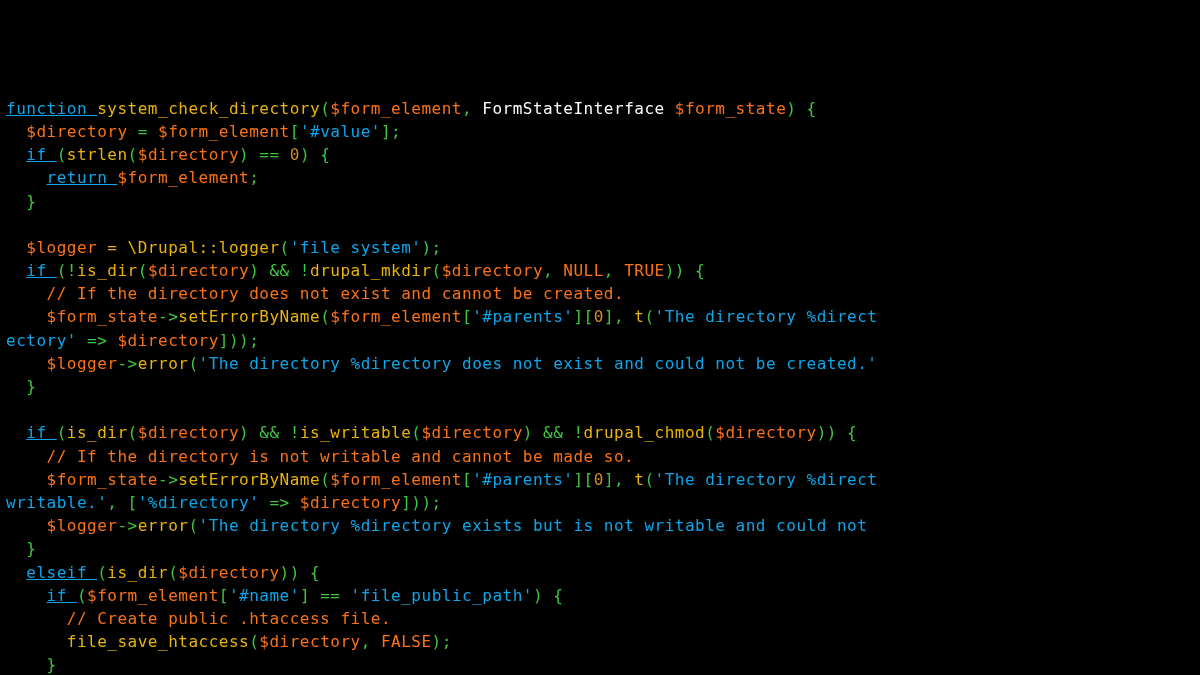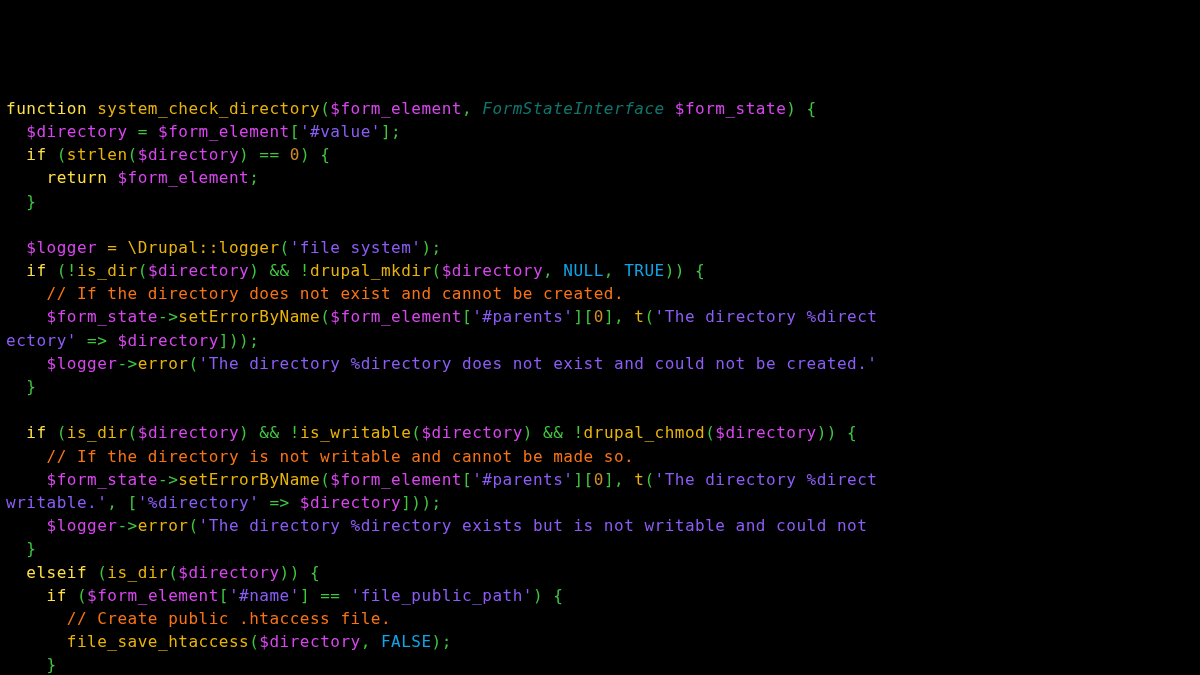--- a/index.html
+++ b/index.html
@@ -8,29 +8,29 @@
     font-family: "Menlo", "Monaco", "Consolas", monospace;
     font-size: 16px;
     line-height: 1.45;
     white-space: pre;
     overflow: hidden;
     width: 1200px;
     height: 675px;
     padding: 4px 6px;
     letter-spacing: 0.5px;
   }
-  .t-key   { color: #fde047; }   
+  .t-key   { color: #0ea5e9; text-decoration: underline; }   
   .t-name  { color: #eab308; }   
-  .t-var   { color: #d946ef; }   
-  .t-type  { color: #0f766e; font-style: italic; }   
+  .t-var   { color: #f97316; }   
+  .t-type  { color: #ffffff; }   
   .t-punc  { color: #3fc63f; }   
   .t-op    { color: #3fc63f; }   
-  .t-str   { color: #8b5cf6; }   
+  .t-str   { color: #0ea5e9; }   
   .t-num   { color: #d08a2a; }   
-  .t-const { color: #0ea5e9; }   
+  .t-const { color: #f97316; }   
   .t-cmt   { color: #f97316; }   
   .line { display: block; }
 </style>
 </head>
 <body>
 
 
 
 <div><span class="line"><span class="t-key">function </span><span class="t-name">system_check_directory</span><span class="t-punc">(</span><span class="t-var">$form_element</span><span class="t-punc">, </span><span class="t-type">FormStateInterface </span><span class="t-var">$form_state</span><span class="t-punc">) {</span></span><span class="line"><span class="t-punc">  </span><span class="t-var">$directory</span><span class="t-op"> = </span><span class="t-var">$form_element</span><span class="t-punc">[</span><span class="t-str">'#value'</span><span class="t-punc">];</span></span><span class="line"><span class="t-punc">  </span><span class="t-key">if </span><span class="t-punc">(</span><span class="t-name">strlen</span><span class="t-punc">(</span><span class="t-var">$directory</span><span class="t-op">) == </span><span class="t-num">0</span><span class="t-punc">) {</span></span><span class="line"><span class="t-punc">    </span><span class="t-key">return </span><span class="t-var">$form_element</span><span class="t-punc">;</span></span><span class="line"><span class="t-punc">  }</span></span><span class="line"><span> </span></span><span class="line"><span class="t-punc">  </span><span class="t-var">$logger</span><span class="t-name"> = \Drupal::</span><span class="t-name">logger</span><span class="t-punc">(</span><span class="t-str">'file system'</span><span class="t-punc">);</span></span><span class="line"><span class="t-punc">  </span><span class="t-key">if </span><span class="t-punc">(!</span><span class="t-name">is_dir</span><span class="t-punc">(</span><span class="t-var">$directory</span><span class="t-op">) &amp;&amp; !</span><span class="t-name">drupal_mkdir</span><span class="t-punc">(</span><span class="t-var">$directory</span><span class="t-punc">, </span><span class="t-const">NULL</span><span class="t-punc">, </span><span class="t-const">TRUE</span><span class="t-punc">)) {</span></span><span class="line"><span class="t-punc">    </span><span class="t-cmt">// If the directory does not exist and cannot be created.</span></span><span class="line"><span class="t-punc">    </span><span class="t-var">$form_state</span><span class="t-op">-&gt;</span><span class="t-name">setErrorByName</span><span class="t-punc">(</span><span class="t-var">$form_element</span><span class="t-punc">[</span><span class="t-str">'#parents'</span><span class="t-punc">][</span><span class="t-num">0</span><span class="t-punc">], </span><span class="t-name">t</span><span class="t-punc">(</span><span class="t-str">'The directory %direct</span></span><span class="line"><span class="t-str">ectory'</span><span class="t-op"> =&gt; </span><span class="t-var">$directory</span><span class="t-punc">]));</span></span><span class="line"><span class="t-punc">    </span><span class="t-var">$logger</span><span class="t-op">-&gt;</span><span class="t-name">error</span><span class="t-punc">(</span><span class="t-str">'The directory %directory does not exist and could not be created.'</span></span><span class="line"><span class="t-punc">  }</span></span><span class="line"><span> </span></span><span class="line"><span class="t-punc">  </span><span class="t-key">if </span><span class="t-punc">(</span><span class="t-name">is_dir</span><span class="t-punc">(</span><span class="t-var">$directory</span><span class="t-op">) &amp;&amp; !</span><span class="t-name">is_writable</span><span class="t-punc">(</span><span class="t-var">$directory</span><span class="t-op">) &amp;&amp; !</span><span class="t-name">drupal_chmod</span><span class="t-punc">(</span><span class="t-var">$directory</span><span class="t-punc">)) {</span></span><span class="line"><span class="t-punc">    </span><span class="t-cmt">// If the directory is not writable and cannot be made so.</span></span><span class="line"><span class="t-punc">    </span><span class="t-var">$form_state</span><span class="t-op">-&gt;</span><span class="t-name">setErrorByName</span><span class="t-punc">(</span><span class="t-var">$form_element</span><span class="t-punc">[</span><span class="t-str">'#parents'</span><span class="t-punc">][</span><span class="t-num">0</span><span class="t-punc">], </span><span class="t-name">t</span><span class="t-punc">(</span><span class="t-str">'The directory %direct</span></span><span class="line"><span class="t-str">writable.'</span><span class="t-punc">, [</span><span class="t-str">'%directory'</span><span class="t-op"> =&gt; </span><span class="t-var">$directory</span><span class="t-punc">]));</span></span><span class="line"><span class="t-punc">    </span><span class="t-var">$logger</span><span class="t-op">-&gt;</span><span class="t-name">error</span><span class="t-punc">(</span><span class="t-str">'The directory %directory exists but is not writable and could not </span></span><span class="line"><span class="t-punc">  }</span></span><span class="line"><span class="t-punc">  </span><span class="t-key">elseif </span><span class="t-punc">(</span><span class="t-name">is_dir</span><span class="t-punc">(</span><span class="t-var">$directory</span><span class="t-punc">)) {</span></span><span class="line"><span class="t-punc">    </span><span class="t-key">if </span><span class="t-punc">(</span><span class="t-var">$form_element</span><span class="t-punc">[</span><span class="t-str">'#name'</span><span class="t-op">] == </span><span class="t-str">'file_public_path'</span><span class="t-punc">) {</span></span><span class="line"><span class="t-punc">      </span><span class="t-cmt">// Create public .htaccess file.</span></span><span class="line"><span class="t-punc">      </span><span class="t-name">file_save_htaccess</span><span class="t-punc">(</span><span class="t-var">$directory</span><span class="t-punc">, </span><span class="t-const">FALSE</span><span class="t-punc">);</span></span><span class="line"><span class="t-punc">    }</span></span></div>
 

